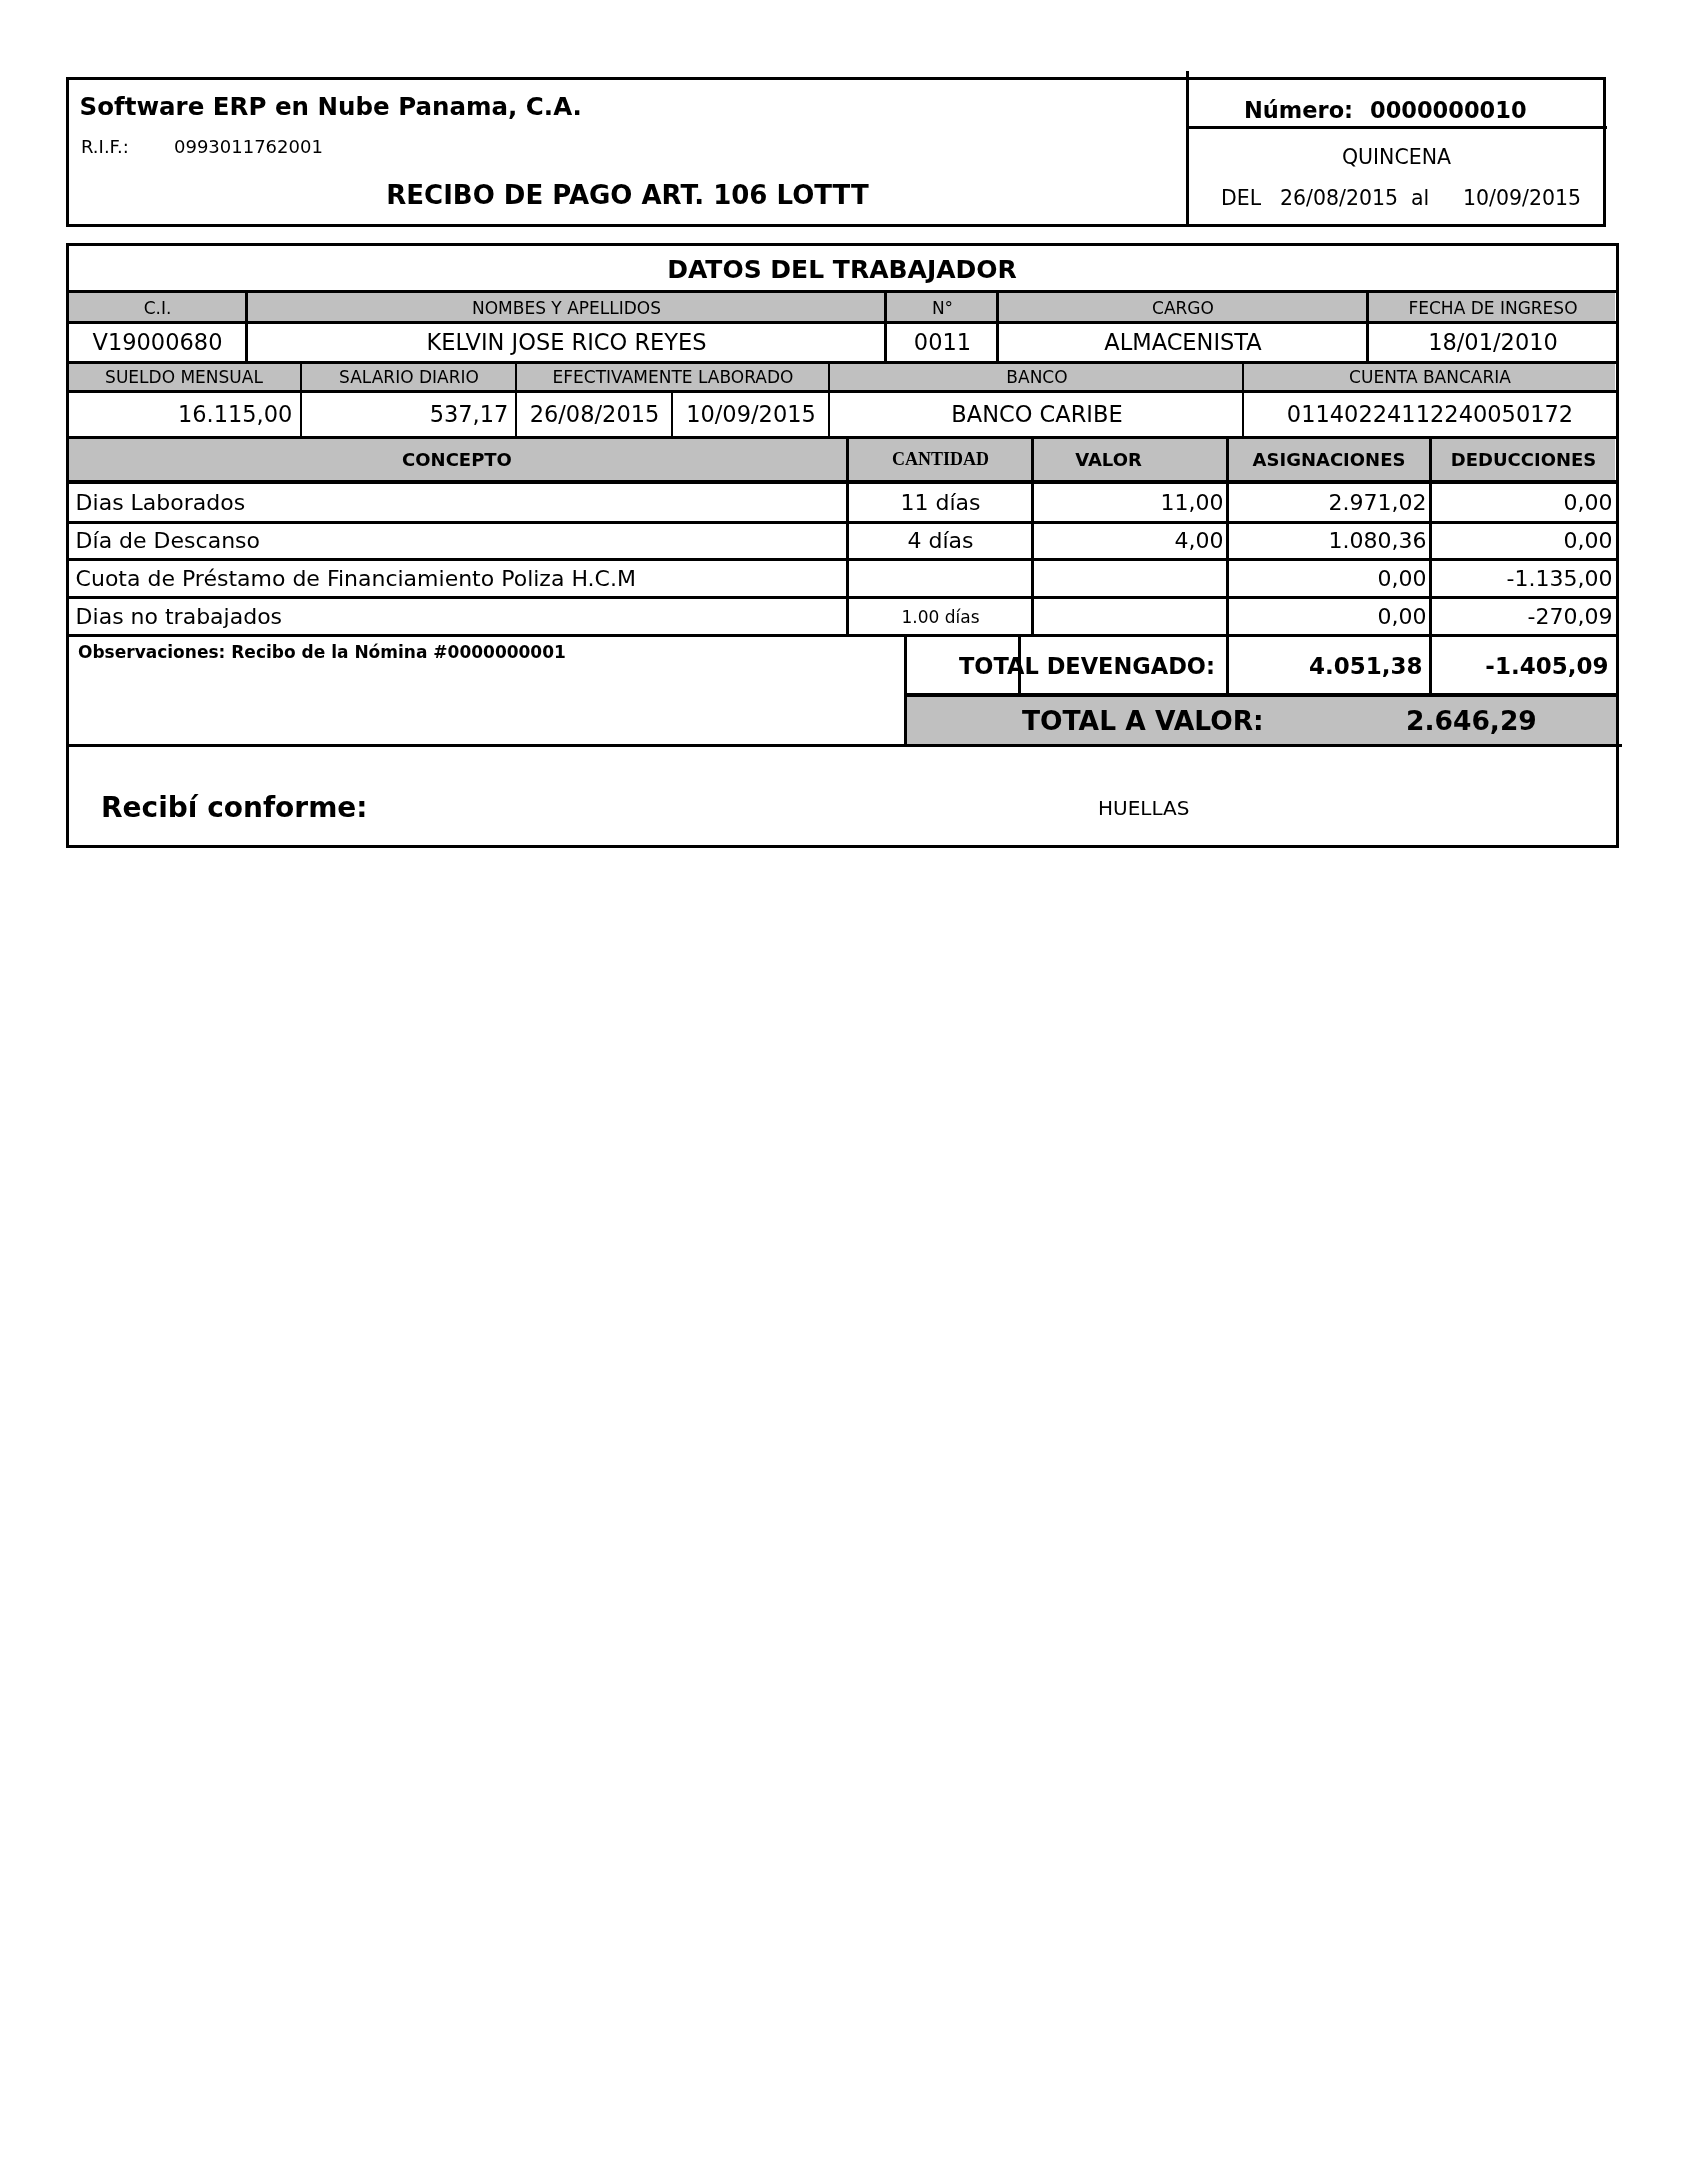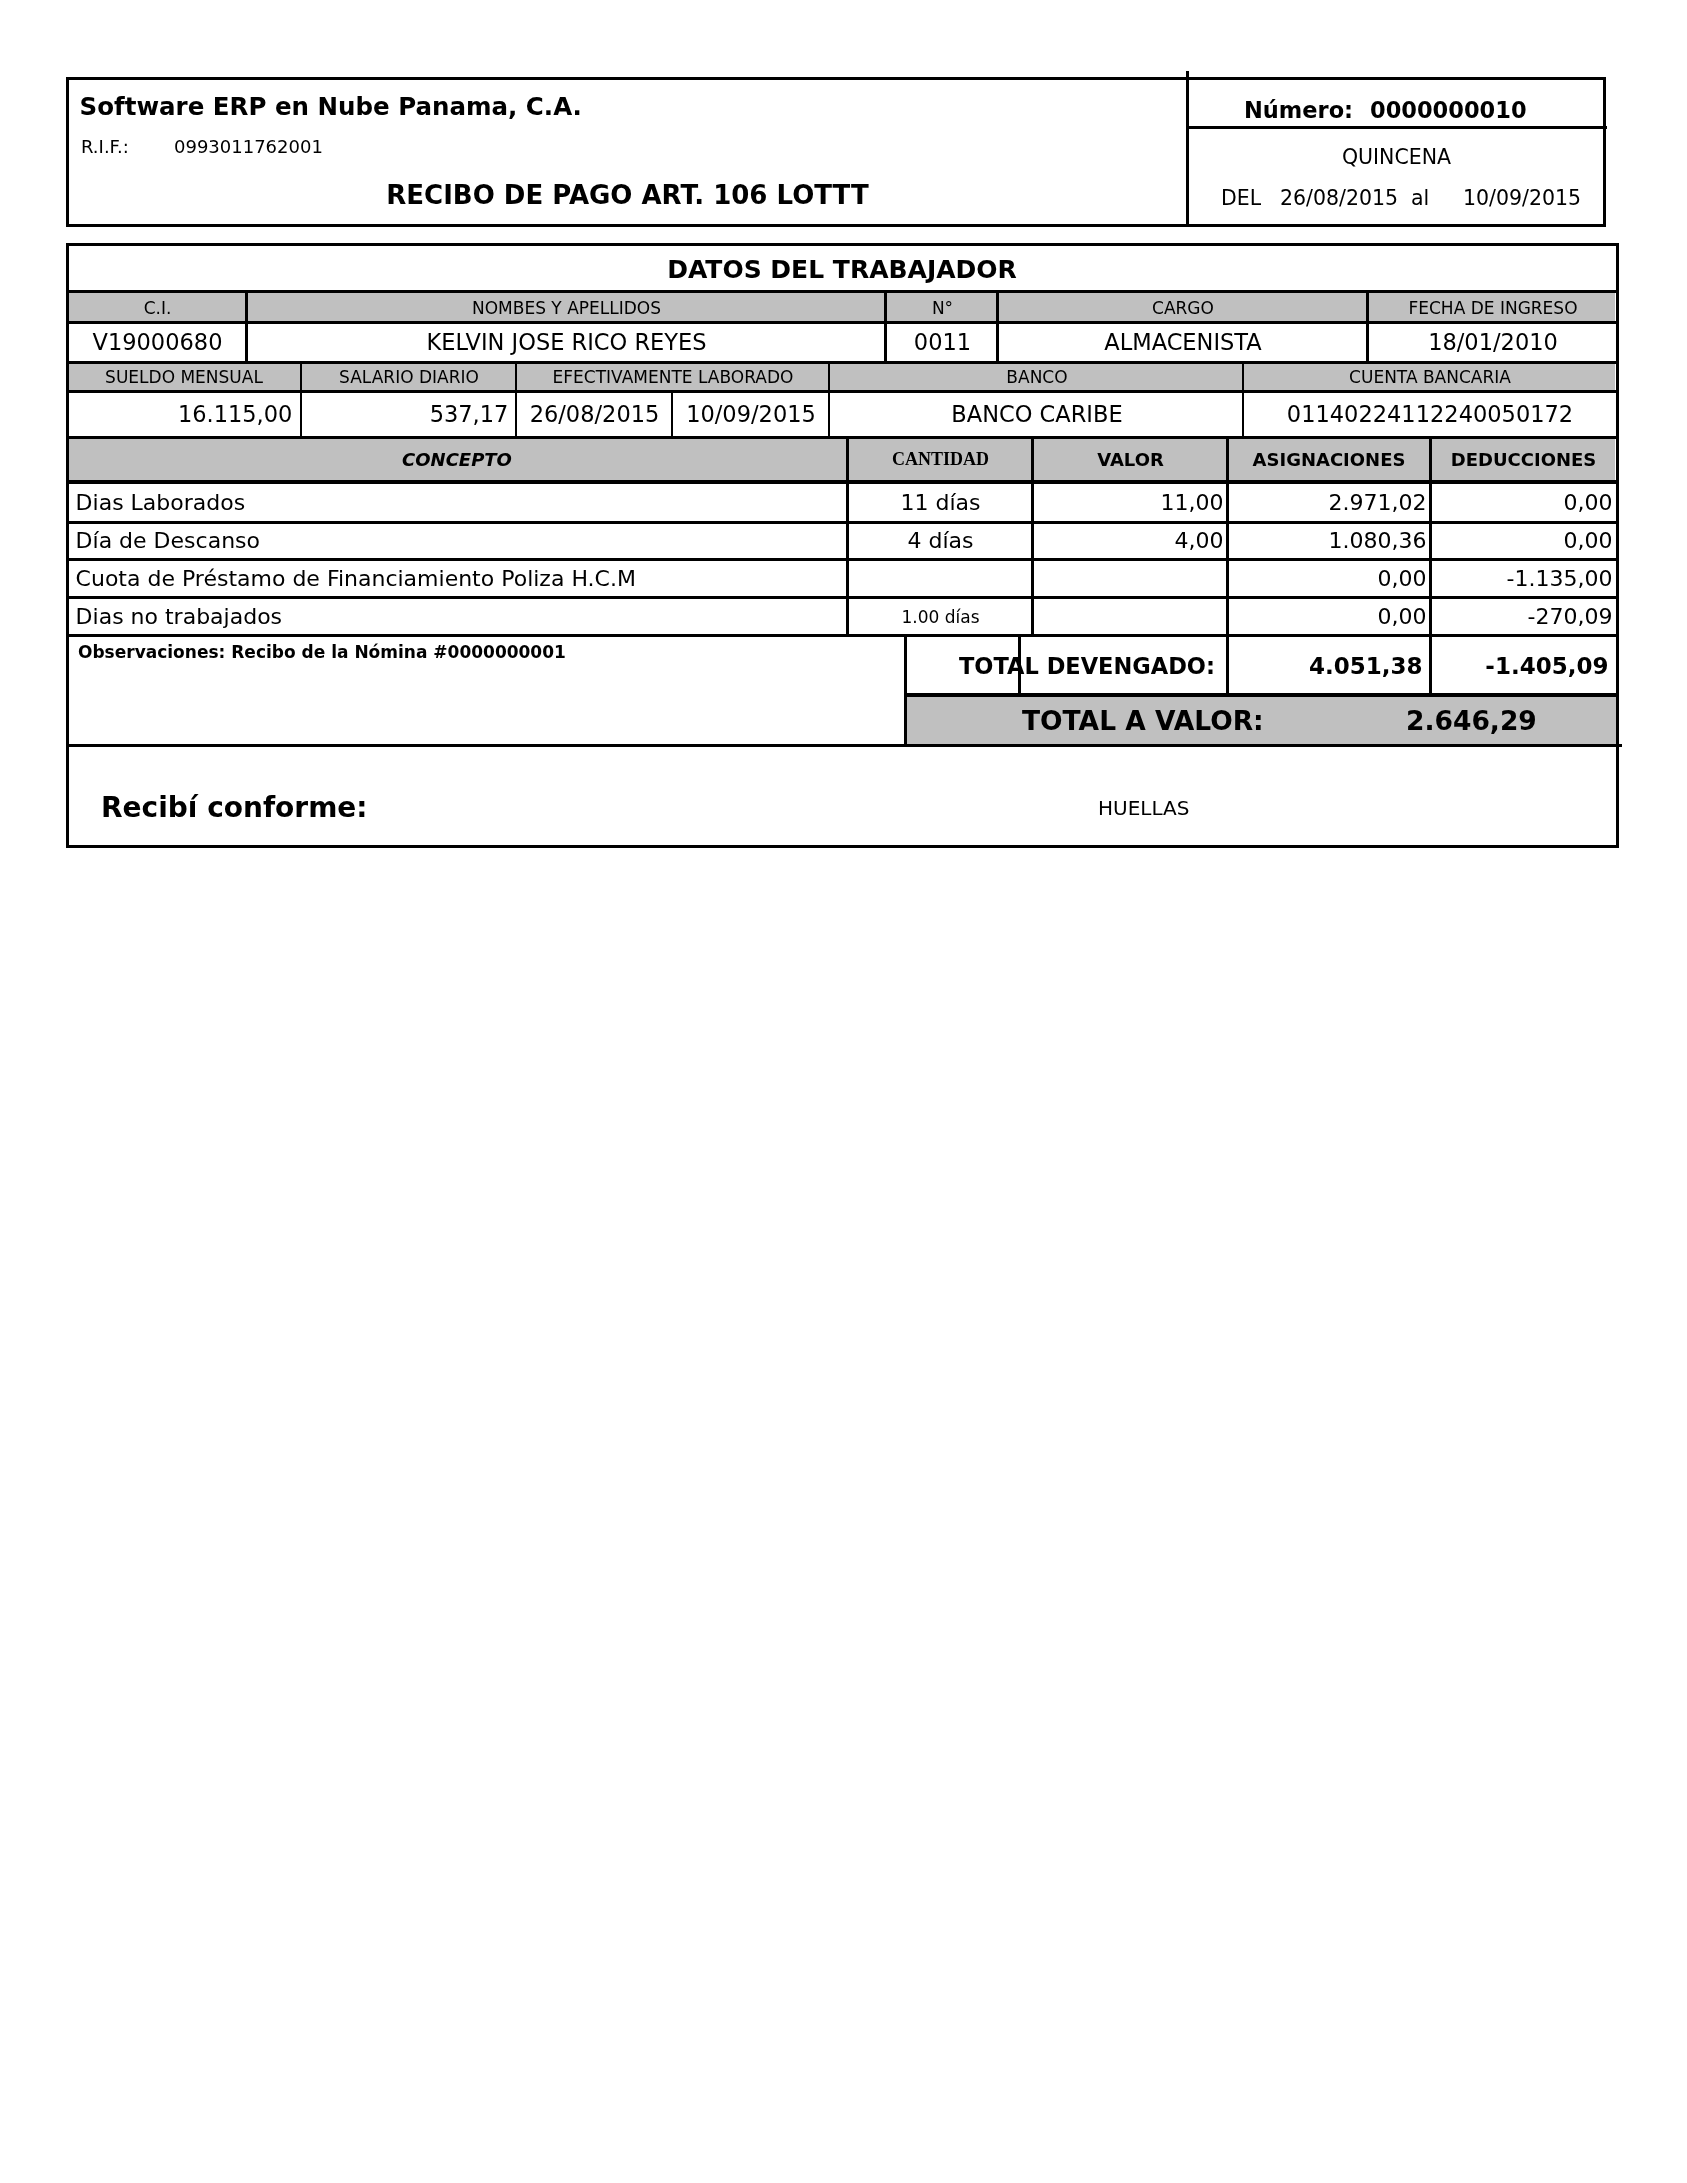--- a/index.html
+++ b/index.html
@@ -85,23 +85,23 @@
 <div class="thin-v" style="left:300px; top:362px; height:75px;"></div>
 <div class="thin-v" style="left:515px; top:362px; height:75px;"></div>
 <div class="thin-v" style="left:671px; top:391px; height:46px;"></div>
 <div class="thin-v" style="left:828px; top:362px; height:75px;"></div>
 <div class="thin-v" style="left:1242px; top:362px; height:75px;"></div>
 
 <div class="hl" style="left:66px; top:436px; width:1553px;"></div>
 <div class="abs gray" style="left:69px; top:439px; width:1546px; height:41px;"></div>
 <div class="hl" style="left:66px; top:480px; width:1553px; border-top-width:4px;"></div>
 
-<div class="cell c bold" style="left:69px; top:439px; width:776px; height:41px; font-size:18px;font-style:italic;">CONCEPTO</div>
+<div class="cell c bold" style="left:69px; top:439px; width:776px; height:41px; font-size:18px;">CONCEPTO</div>
 <div class="cell c bold" style="left:849px; top:439px; width:183px; height:41px; font-size:18px;font-family:Liberation Serif, serif;">CANTIDAD</div>
-<div class="cell c bold" style="left:1035px; top:439px; width:191px; height:41px; font-size:18px;">VALOR</div>
+<div class="cell c bold" style="left:1013px; top:439px; width:191px; height:41px; font-size:18px;">VALOR</div>
 <div class="cell c bold" style="left:1229px; top:439px; width:200px; height:41px; font-size:18px;">ASIGNACIONES</div>
 <div class="cell c bold" style="left:1432px; top:439px; width:183px; height:41px; font-size:18px;">DEDUCCIONES</div>
 
 <div id="concept-rows">
     <div>
       <div class="cell val l" style="left: 69px; top: 483px; width: 776px; height: 38px; font-size: 22px; padding-left: 6.6px;">Dias Laborados</div>
       <div class="cell val c" style="left: 849px; top: 483px; width: 183px; height: 38px; font-size: 22px;">11 días</div>
       <div class="cell val r" style="left: 1035px; top: 483px; width: 191px; height: 38px; font-size: 22px; padding-right: 2.6px;">11,00</div>
       <div class="cell val r" style="left: 1229px; top: 483px; width: 200px; height: 38px; font-size: 22px; padding-right: 2.6px;">2.971,02</div>
       <div class="cell val r" style="left: 1432px; top: 483px; width: 183px; height: 38px; font-size: 22px; padding-right: 2.6px;">0,00</div>

